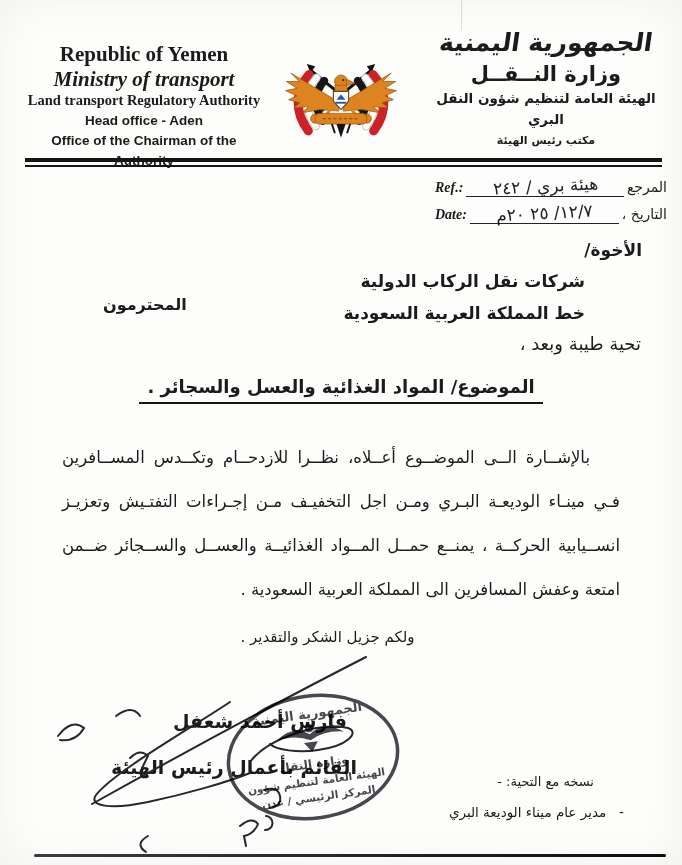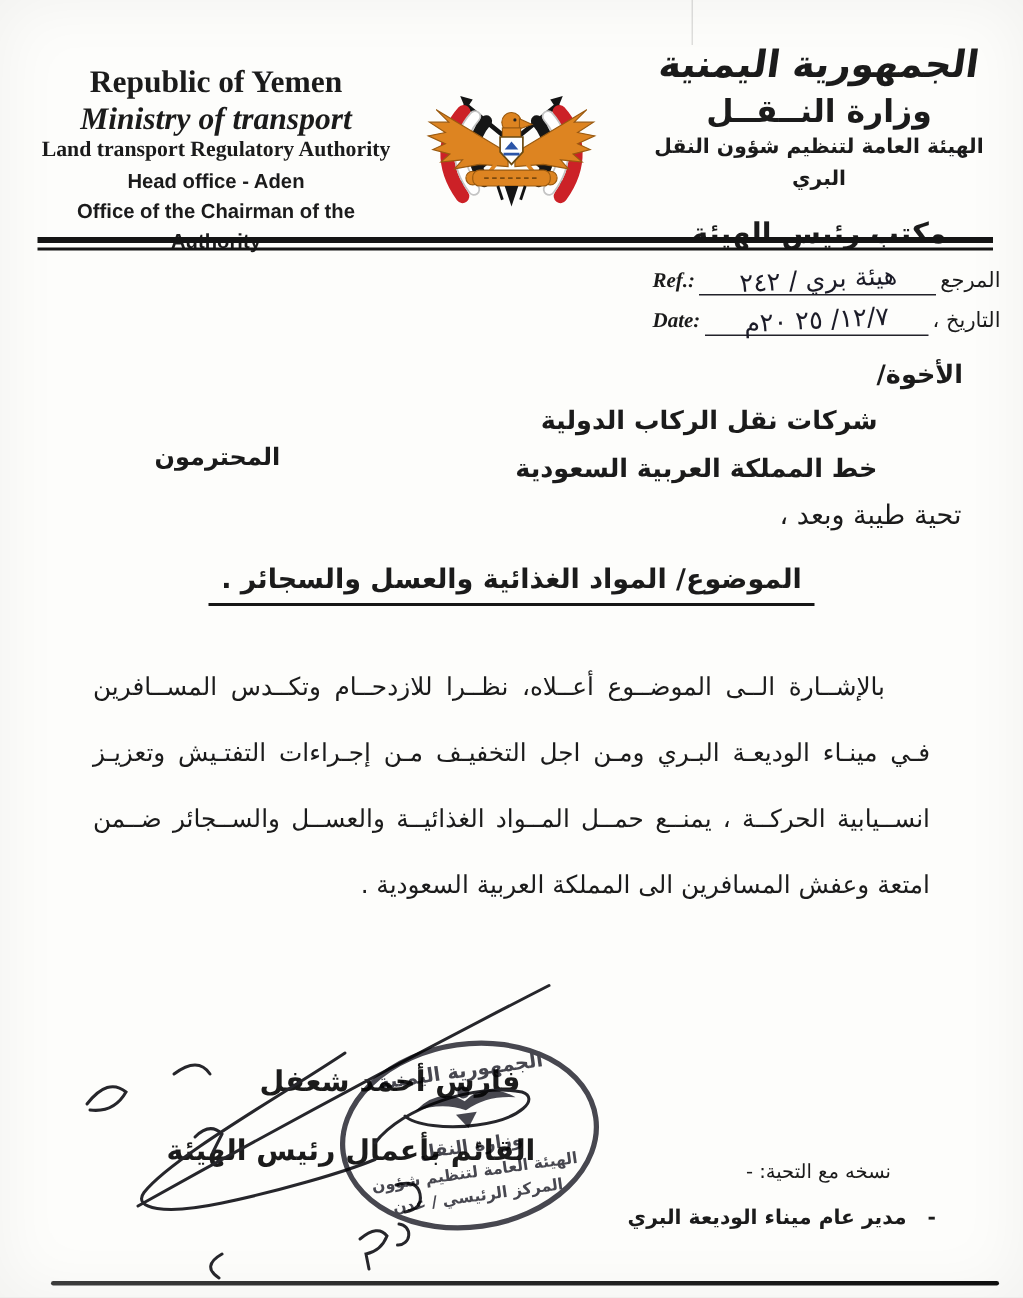--- a/index.html
+++ b/index.html
@@ -20,21 +20,21 @@
   .en-office{font-size:13.5px;line-height:20px;font-family:"Liberation Sans",sans-serif;}
   .en-department{font-size:13.5px;line-height:20px;font-family:"Liberation Sans",sans-serif;}
   .letterhead-ar{
     position:absolute;right:16px;top:26px;width:240px;text-align:center;
     direction:rtl;font-weight:bold;
   }
   .ar-country{font-size:25px;line-height:34px;transform:skewX(-8deg);}
   .ar-ministry{font-size:21px;line-height:28px;}
   .ar-authority{font-size:13.5px;line-height:21px;}
   .ar-office{font-size:13.5px;line-height:21px;}
-  .ar-department{font-size:19px;line-height:21px;margin-top:16px;}
+  .ar-department{font-size:11px;line-height:21px;}
   .emblem{position:absolute;left:265px;top:34px;width:152px;height:120px;}
   .header-rule{
     position:absolute;left:25px;top:158px;width:637px;height:3px;
     border-top:4px solid #141414;border-bottom:2px solid #141414;
   }
   .scan-crease{position:absolute;left:461px;top:0;width:1px;height:30px;background:rgba(0,0,0,0.12);}
   
   .ref-block{position:absolute;right:15px;top:170px;width:232px;}
   .ref-row{display:flex;align-items:flex-end;height:27px;}
   .label-en{font-family:"Liberation Serif",serif;font-weight:bold;font-style:italic;font-size:14px;padding-bottom:1px;}
@@ -60,21 +60,21 @@
   .body-line.first{padding-right:30px;}
   .body-line.last{text-align:left;text-align-last:right;}
   .closing{position:absolute;left:205px;top:628px;width:245px;text-align:center;direction:rtl;font-size:15px;}
   
   .sig-name{position:absolute;left:140px;top:710px;width:240px;text-align:center;direction:rtl;font-weight:bold;font-size:19px;}
   .sig-title{position:absolute;left:88px;top:756px;width:292px;text-align:center;direction:rtl;font-weight:bold;font-size:19px;}
   .stamp{position:absolute;left:224px;top:692px;width:178px;height:130px;transform:rotate(-8deg);opacity:.88;mix-blend-mode:multiply;}
   .signature-svg{position:absolute;left:18px;top:640px;width:410px;height:225px;}
   
   .cc-heading{position:absolute;right:88px;top:774px;direction:rtl;font-size:13px;}
-  .cc-item{position:absolute;right:58px;top:804px;direction:rtl;font-size:13.5px;font-weight:bold;}
+  .cc-item{position:absolute;right:58px;top:804px;direction:rtl;font-size:13.5px;}
   .bottom-rule{
     position:absolute;left:34px;top:854px;width:632px;height:3px;border-radius:2px;
     background:linear-gradient(to right,#3c3c3c,#0e0e0e);
   }
 </style>
 </head>
 <body>
 
 <div class="page">
 
@@ -158,20 +158,21 @@
     <span class="subject-text">الموضوع/ المواد الغذائية والعسل والسجائر .</span>
   </div>
 
   <div class="body-block">
     <div class="body-line first">بالإشــارة الــى الموضــوع أعــلاه، نظــرا للازدحــام وتكــدس المســافرين</div>
     <div class="body-line">فـي مينـاء الوديعـة البـري ومـن اجل التخفيـف مـن إجـراءات التفتـيش وتعزيـز</div>
     <div class="body-line">انســيابية الحركــة ، يمنــع حمــل المــواد الغذائيــة والعســل والســجائر ضــمن</div>
     <div class="body-line last">امتعة وعفش المسافرين الى المملكة العربية السعودية .</div>
   </div>
 
+  <div class="closing">ولكم جزيل الشكر والتقدير .</div>
 
   <div class="sig-name">فارس أحمد شعفل</div>
   <div class="sig-title">القائم بأعمال رئيس الهيئة</div>
 
   <svg class="signature-svg" viewBox="0 0 410 225" aria-hidden="true">
     <g fill="none" stroke="#26262b" stroke-width="2" stroke-linecap="round">
       <path d="M74 164 C 160 116 260 62 348 17"></path>
       <path d="M232 122 C 250 98 300 82 330 88 C 342 92 330 106 300 110 C 280 113 258 110 252 104"></path>
       <path d="M212 62 C 170 90 96 132 78 155 C 70 166 92 170 130 162 C 168 154 210 142 232 133"></path>
       <path d="M40 96 q 14 -18 26 -8 q -8 14 -24 12"></path>

